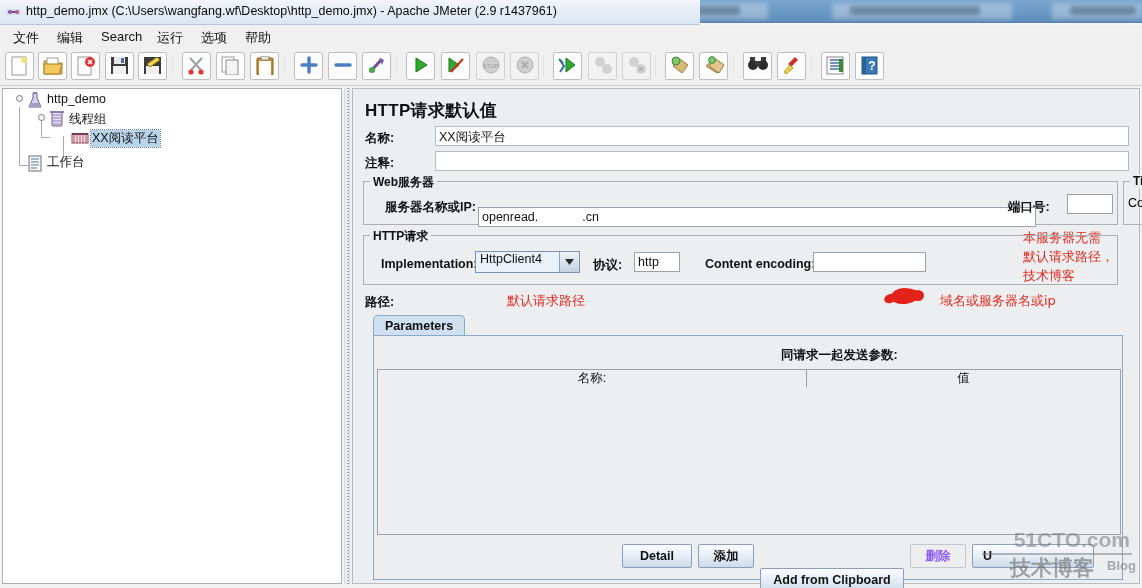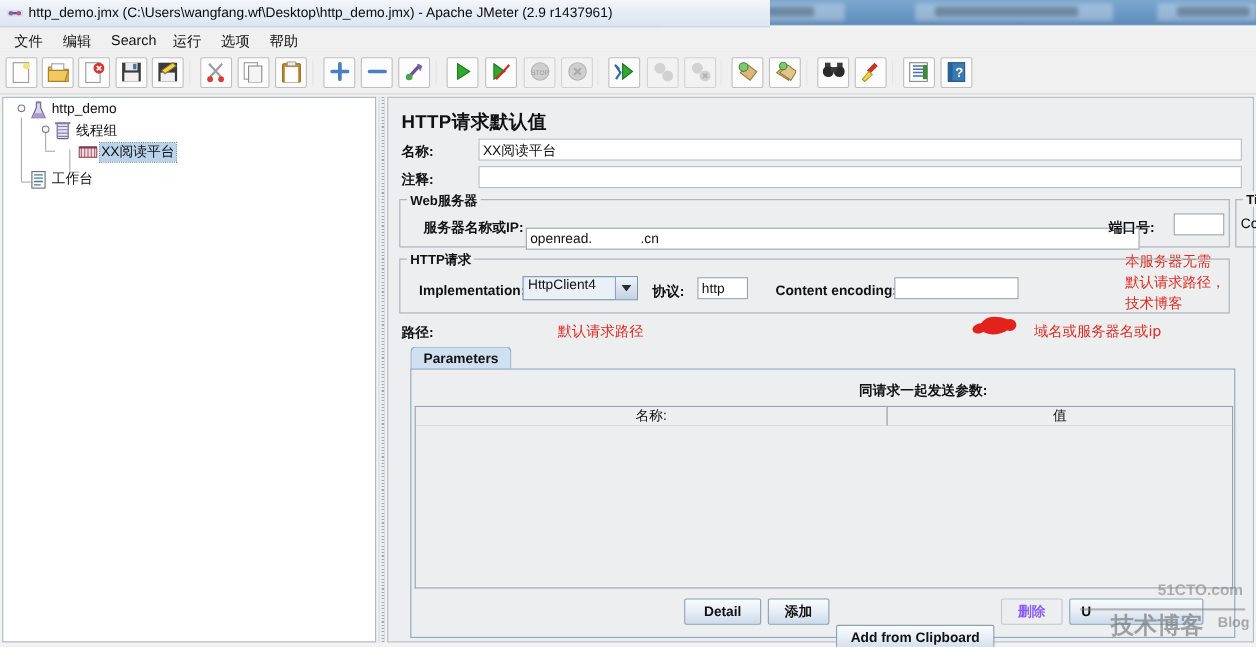--- a/index.html
+++ b/index.html
@@ -116,21 +116,21 @@
     font-family:"DejaVu Sans",sans-serif;}
   #redact-blob{position:absolute;background:#e3231b;border-radius:46% 54% 58% 42%/60% 40% 60% 40%;}
   #redact-blob:before{content:"";position:absolute;left:-7px;top:6px;width:13px;height:9px;
     background:#e3231b;border-radius:50%;transform:rotate(-18deg);}
   #redact-blob:after{content:"";position:absolute;right:-5px;top:2px;width:12px;height:11px;
     background:#e3231b;border-radius:50%;}
 
   
   #watermark{position:absolute;right:4px;bottom:4px;width:176px;height:56px;
     pointer-events:none;user-select:none;}
-  #wm-top{position:absolute;right:8px;top:0;font-size:14px;font-weight:bold;
+  #wm-top{position:absolute;right:8px;top:0;font-size:21px;font-weight:bold;
     color:rgba(120,120,120,.55);letter-spacing:0;font-family:"Liberation Sans",sans-serif;}
   #wm-rule{position:absolute;right:6px;top:25px;width:150px;height:2px;background:rgba(120,120,120,.5);}
   #wm-cn{position:absolute;right:44px;top:26px;font-size:21px;font-weight:bold;
     color:rgba(110,110,110,.62);font-family:"DejaVu Sans",sans-serif;}
   #wm-blog{position:absolute;right:2px;top:30px;font-size:13px;font-weight:bold;
     color:rgba(120,120,120,.6);}
 </style>
 </head>
 <body>
 

